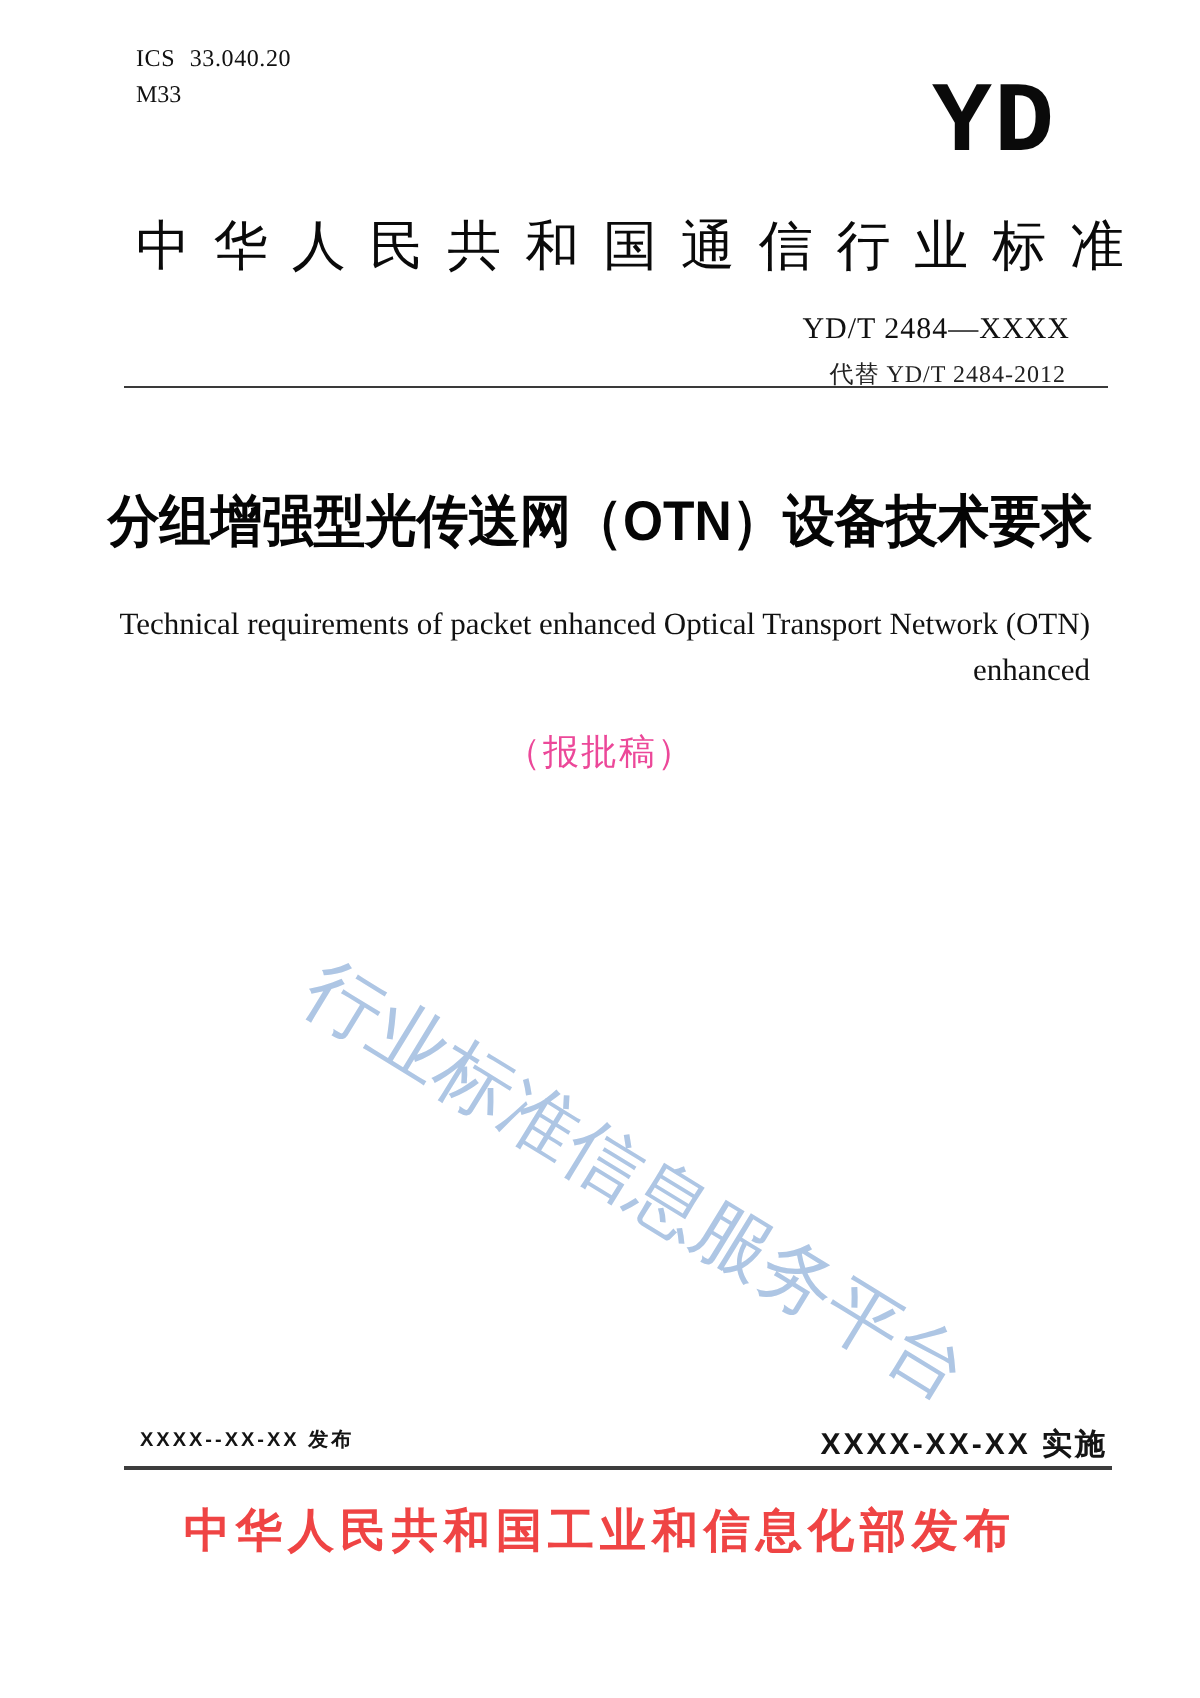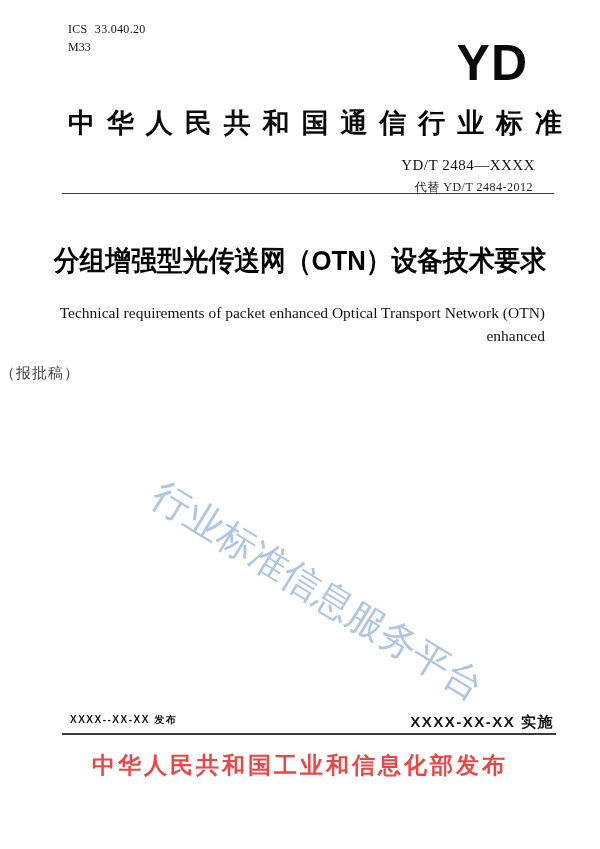--- a/index.html
+++ b/index.html
@@ -19,33 +19,32 @@
     font-size: 12px; letter-spacing: 0.3px; word-spacing: 4px;
   }
   .class-code {
     position: absolute; left: 68px; top: 40px;
     font-size: 12px;
   }
 
   
   .yd-logo {
     position: absolute; right: 72px; top: 38px;
-    font-family: Liberation Sans, sans-serif;
+    font-family: Liberation Mono, monospace;
     font-weight: bold; font-size: 50px; line-height: 1;
     letter-spacing: 1px; color: #0a0a0a;
   }
 
   
   .series-title {
     position: absolute; left: 68px; top: 107px; width: 494px;
     font-size: 27px; line-height: 1.2;
     text-align: justify; text-align-last: justify;
     font-family: "Liberation Serif", serif;
     color: #0a0a0a;
-    font-weight: bold;
   }
 
   .standard-number {
     position: absolute; right: 65px; top: 157px;
     font-size: 15px; letter-spacing: 0.5px; text-align: right;
   }
   .replaces-note {
     position: absolute; right: 67px; top: 179px;
     font-size: 12px; letter-spacing: 0.5px; color: #222;
   }
@@ -67,21 +66,21 @@
 
   .title-en {
     position: absolute; left: 55px; top: 301px; width: 490px;
     text-align: right;
     font-family: "Liberation Serif", serif;
     font-size: 15.5px; line-height: 23px; color: #111;
   }
 
   .draft-status {
     position: absolute; left: 0; top: 364px; width: 600px;
-    font-size: 15px; letter-spacing: 1px; color: #404040;
+    text-align: center; font-size: 18px; letter-spacing: 1px; color: #ec4899;
   }
 
   
   .watermark {
     position: absolute; left: 126px; top: 574px; width: 400px;
     font-size: 38px; line-height: 1.2; white-space: nowrap;
     color: #aec6e4;
     transform: rotate(31.5deg); transform-origin: 50% 50%;
     font-family: "Liberation Serif", serif;
     pointer-events: none;

